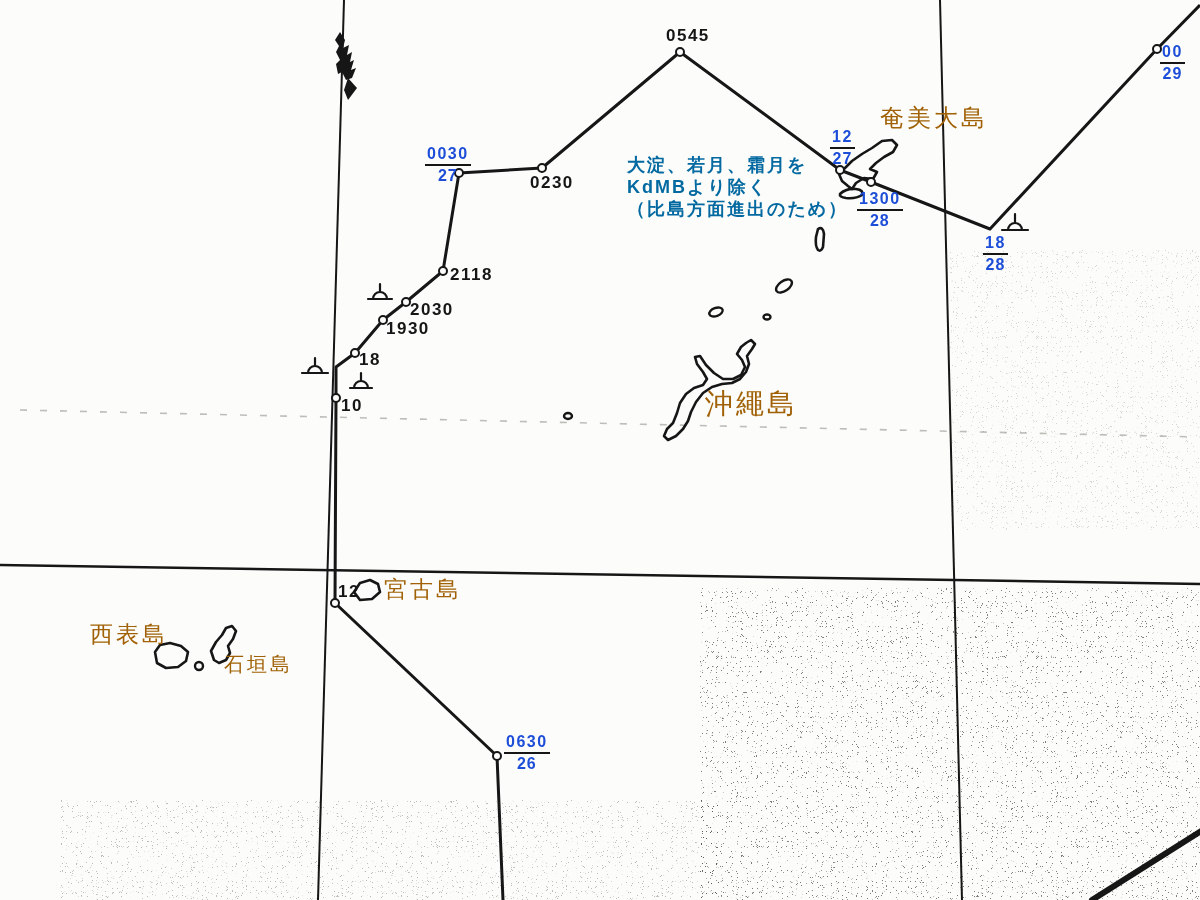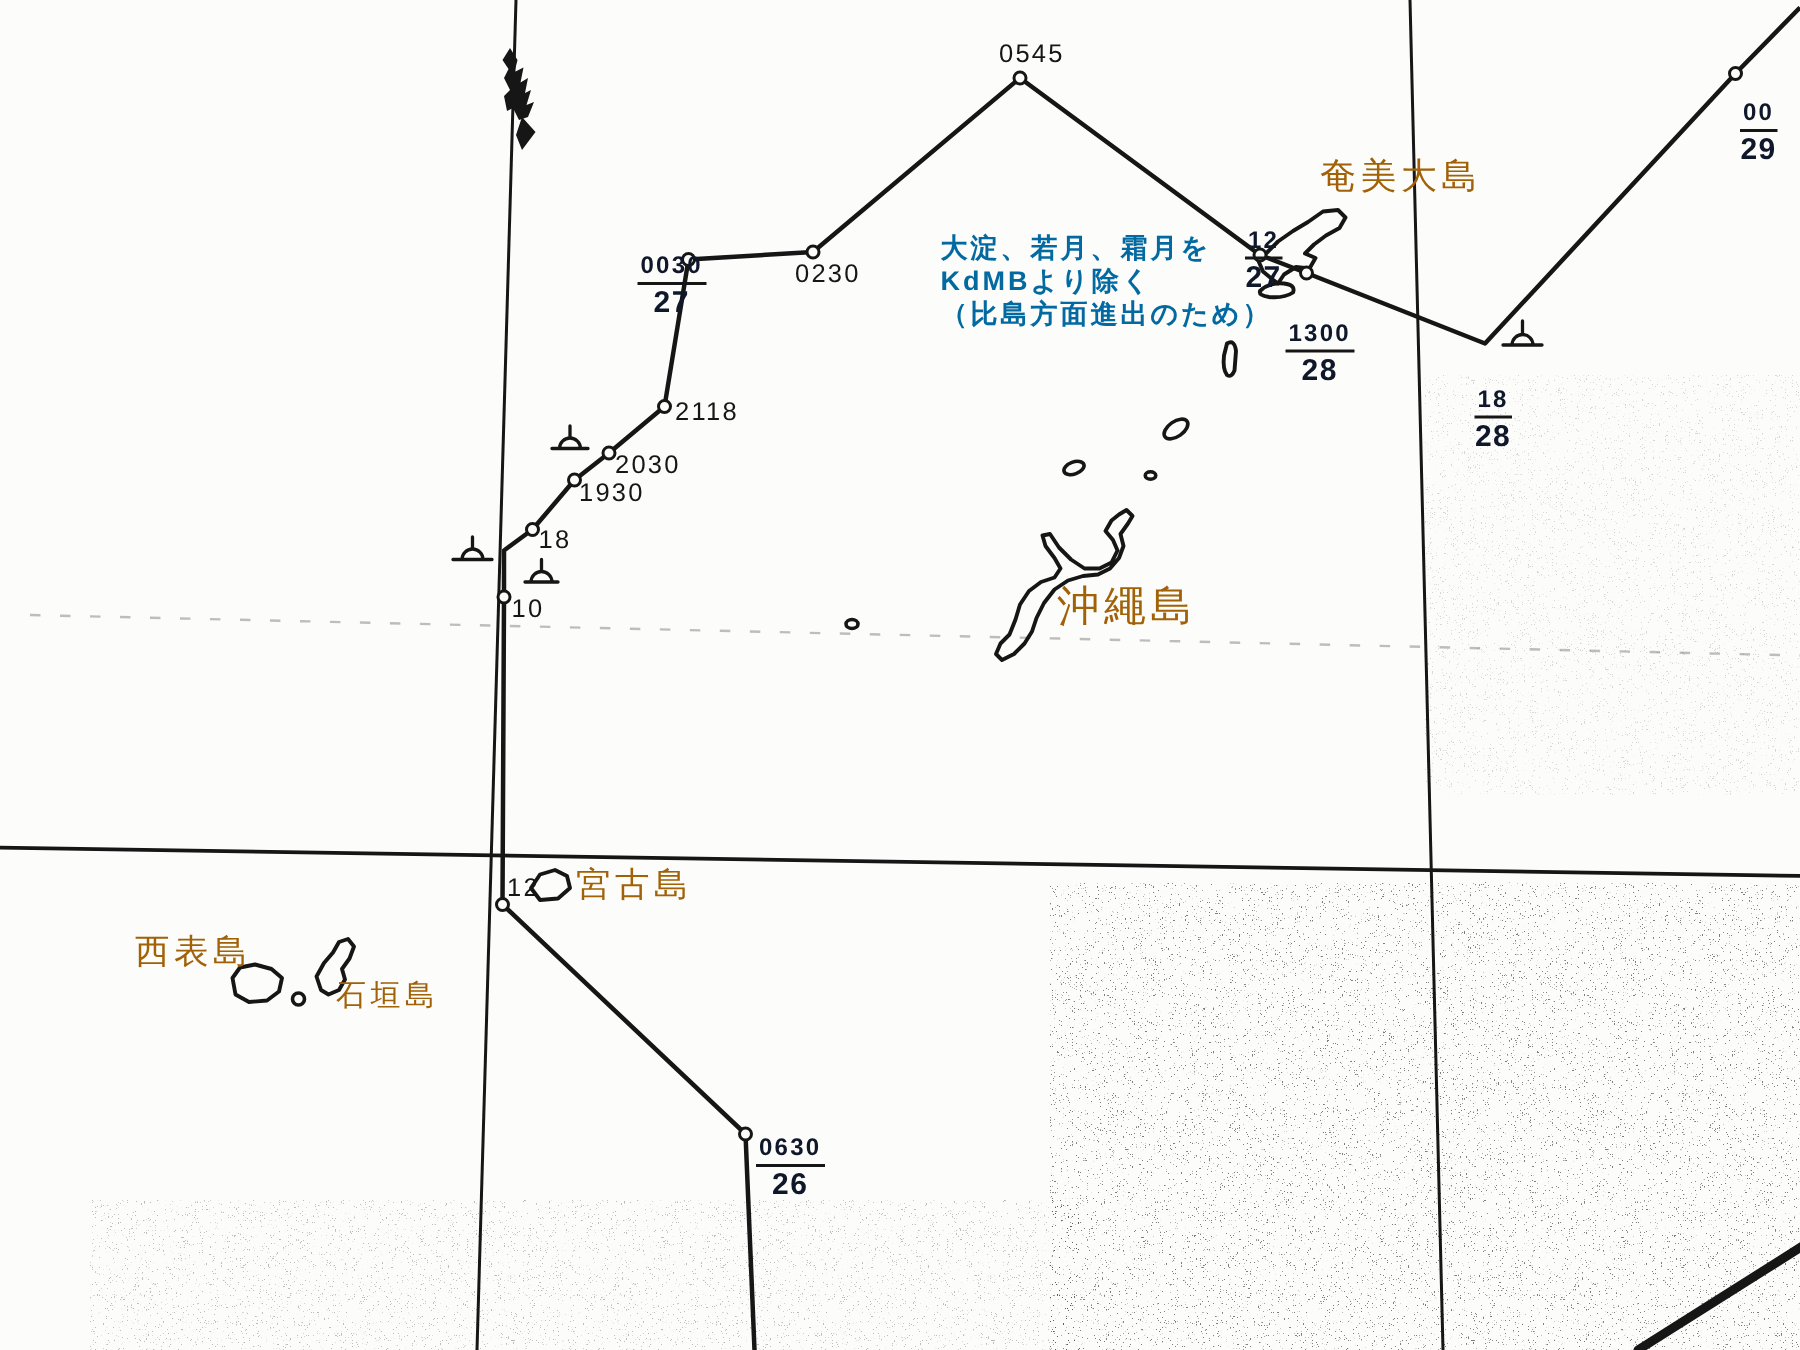--- a/index.html
+++ b/index.html
@@ -4,26 +4,26 @@
 <style>
   html,body{margin:0;padding:0;background:#e8e8e4;}
   #map-root{
     position:relative;width:1200px;height:900px;overflow:hidden;
     background:#fcfcfa;
     font-family:"Liberation Sans","DejaVu Sans",sans-serif;
   }
   #map-svg{position:absolute;left:0;top:0;}
   #labels,#annotation{position:absolute;left:0;top:0;}
   .lbl{
-    position:absolute;font-weight:normal;color:#161616;white-space:nowrap;
+    position:absolute;font-weight:bold;color:#161616;white-space:nowrap;
     font-size:17px;letter-spacing:1.5px;line-height:1;
   }
-  .frac{position:absolute;text-align:center;color:#0f172a;font-weight:bold;line-height:1;margin-top:24px;}
+  .frac{position:absolute;text-align:center;color:#1d4ed8;font-weight:bold;line-height:1;}
   .frac .num{display:inline-block;font-size:16px;letter-spacing:1.5px;border-bottom:2.5px solid #161616;padding:0 2px 2px 2px;}
-  .frac .den{display:block;font-size:20px;letter-spacing:1px;margin-top:2px;}
+  .frac .den{display:block;font-size:16px;letter-spacing:1px;margin-top:2px;}
   .island-lbl{
     position:absolute;font-weight:normal;color:#a16207;white-space:nowrap;
     letter-spacing:3px;line-height:1;
   }
   #annotation{
     position:absolute;font-weight:bold;color:#0369a1;white-space:nowrap;
   }
   #annotation .note-line{letter-spacing:2px;}
 </style>
 </head>

